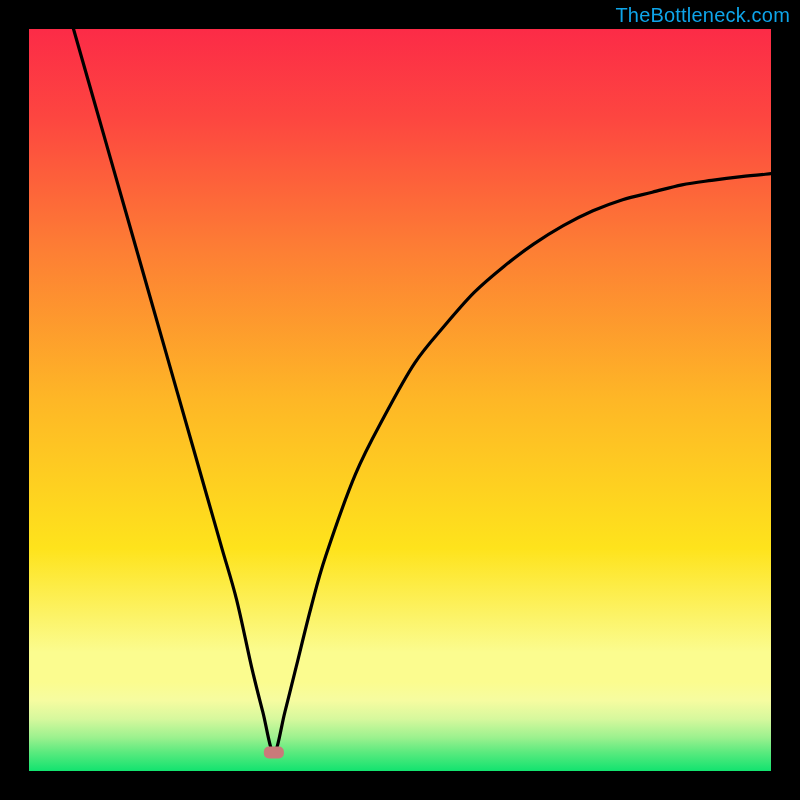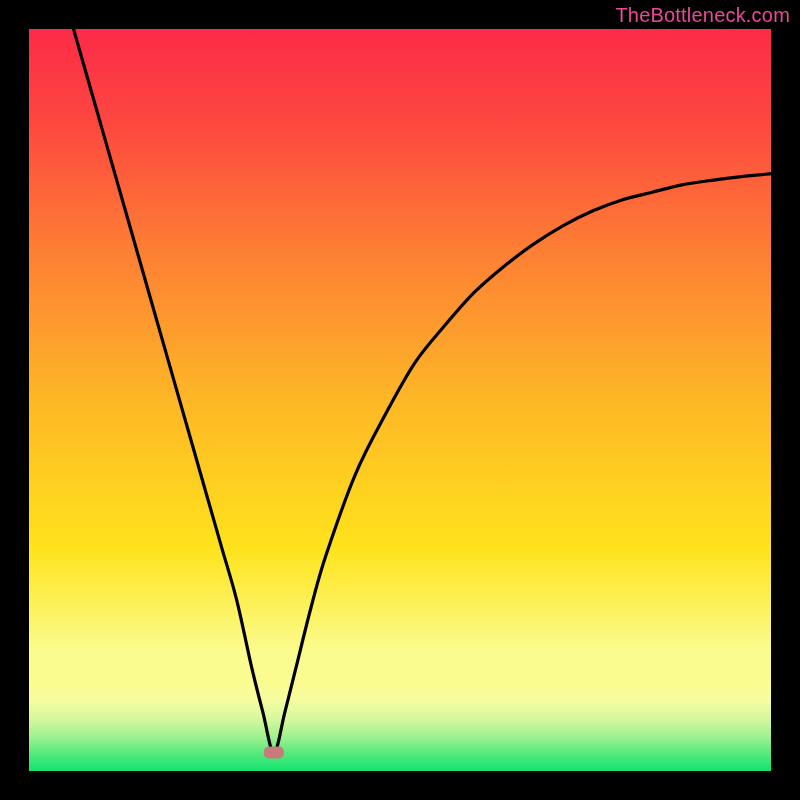--- a/index.html
+++ b/index.html
@@ -14,21 +14,21 @@
   .frame {
     position: relative;
     width: 800px;
     height: 800px;
     background: #000;
   }
   .watermark {
     position: absolute;
     top: 4px;
     right: 10px;
-    color: #ec4899;
+    color: #0ea5e9;
     font-size: 20px;
     font-weight: 500;
     letter-spacing: 0.2px;
     z-index: 5;
   }
   .plot-area {
     position: absolute;
     left: 29px;
     top: 29px;
     width: 742px;

